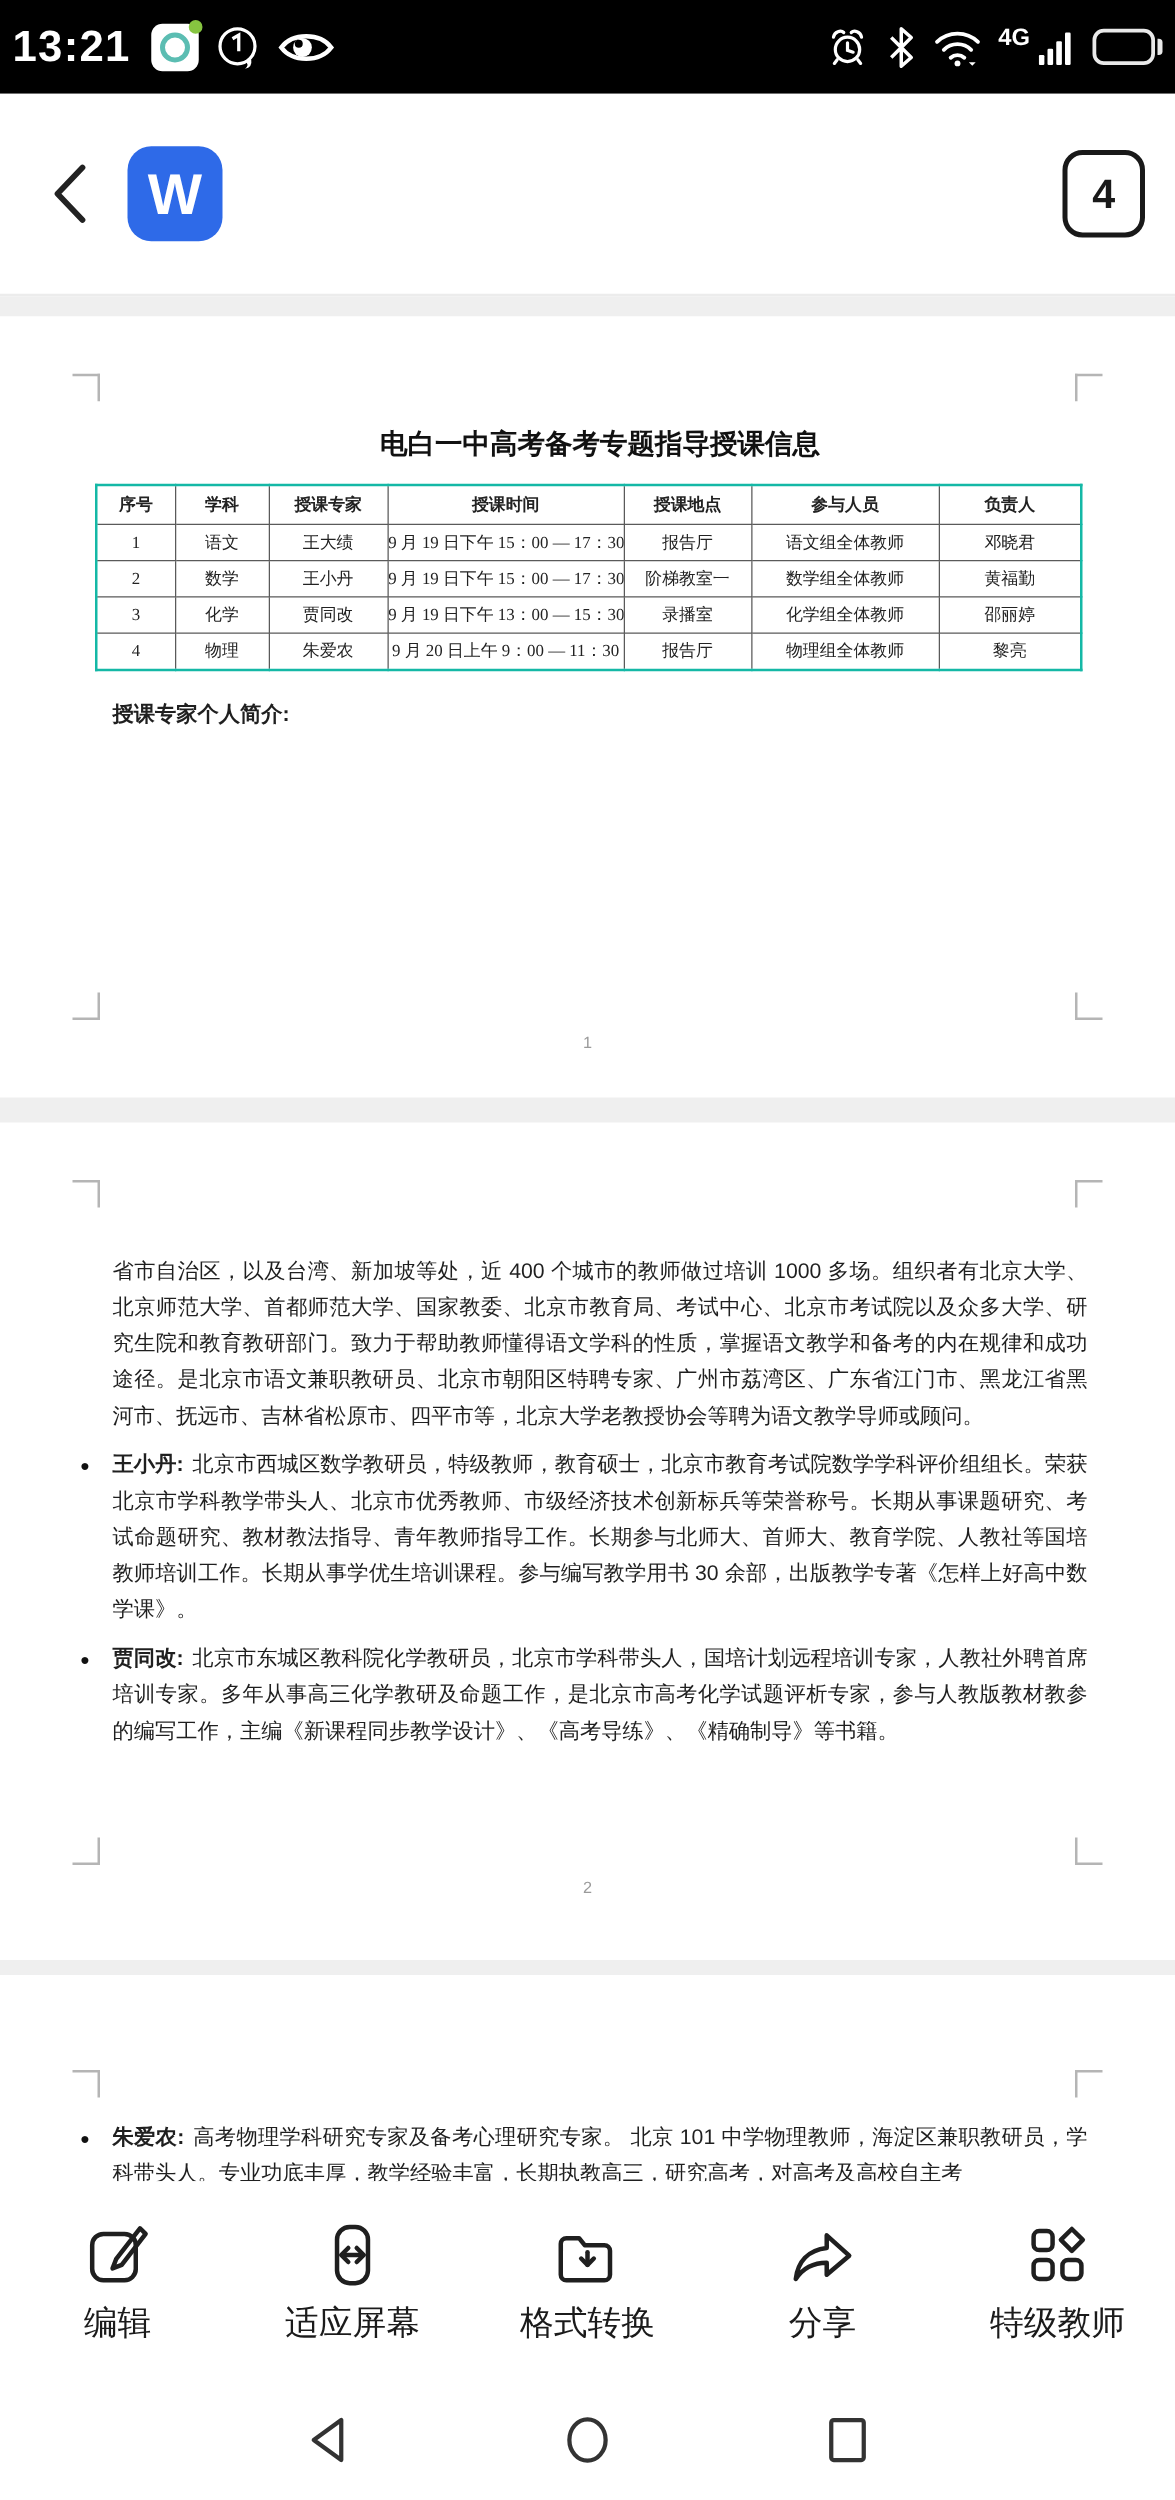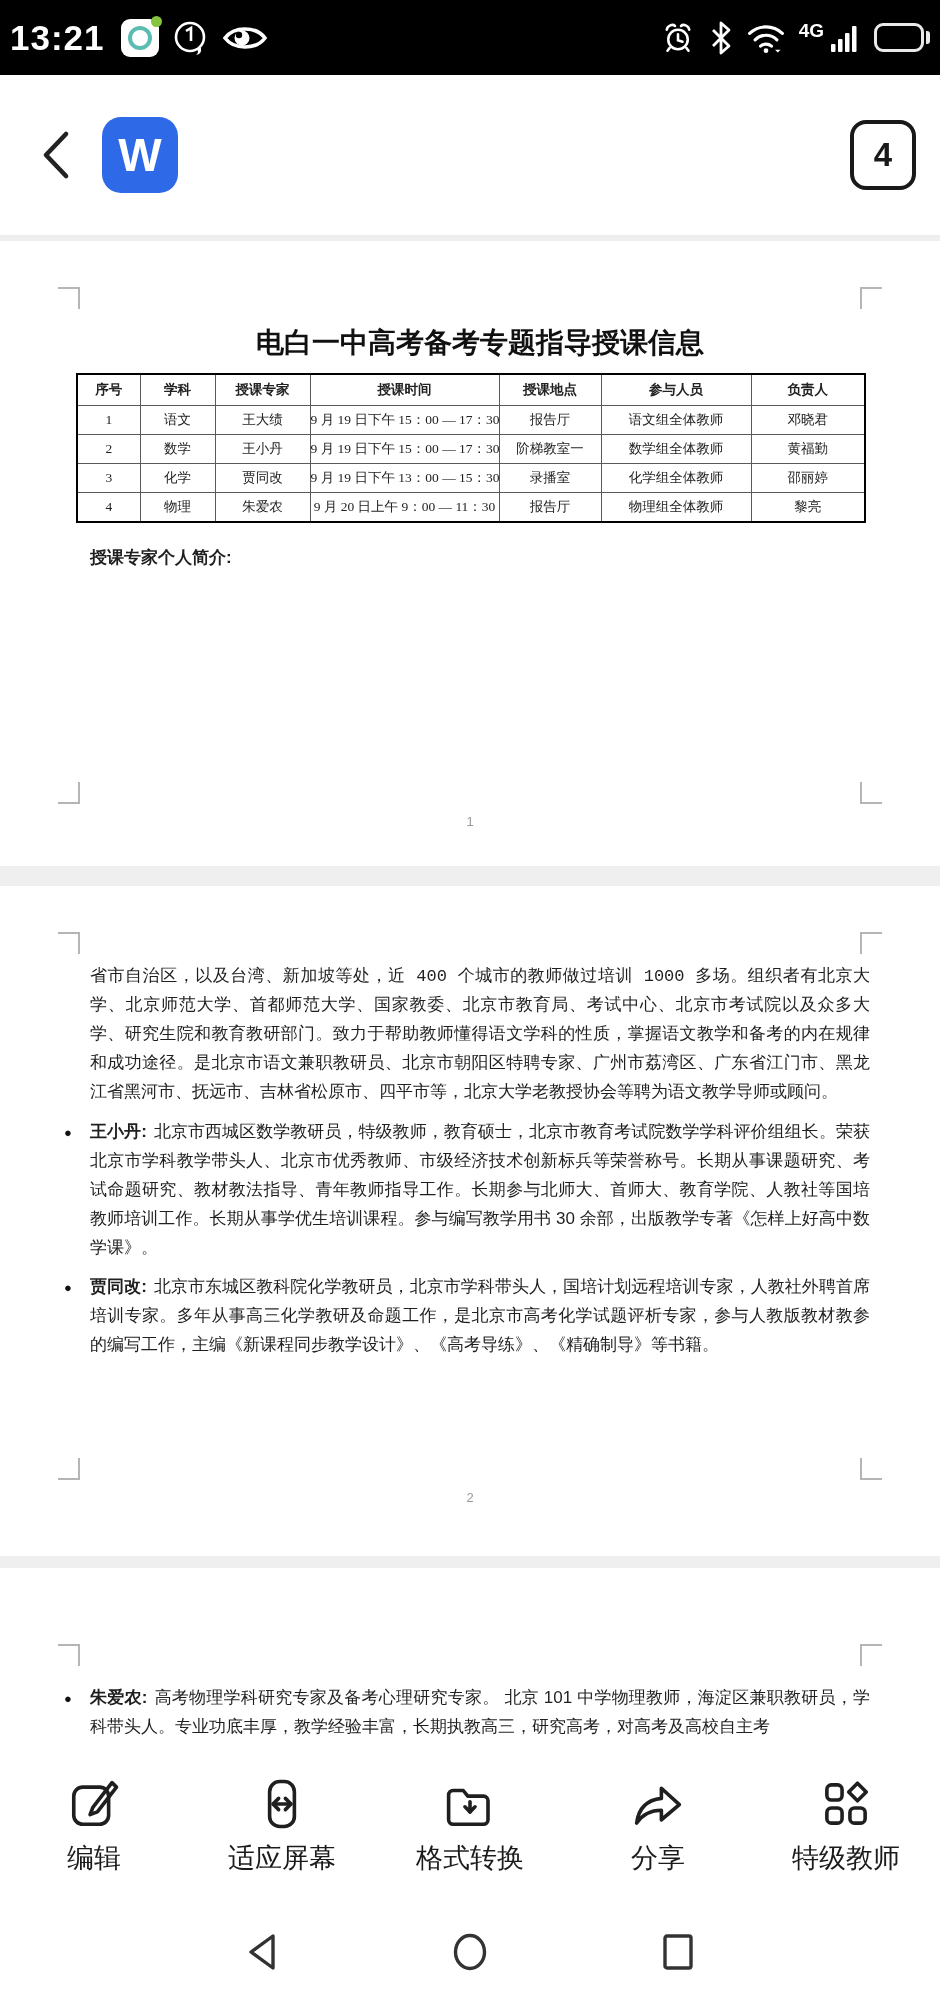--- a/index.html
+++ b/index.html
@@ -41,34 +41,34 @@
         color:#1f1f1f;font-size:17px;line-height:29px;text-align:justify;}
   .page1{height:625px;margin-bottom:20px;}
   .page2{height:670px;margin-bottom:12px;}
   .page3{height:181px;}
   .mk{position:absolute;width:20px;height:20px;border:0 solid #b5b5b5;}
   .mk.tl{left:58px;border-top-width:2px;border-right-width:2px;}
   .mk.tr{right:58px;border-top-width:2px;border-left-width:2px;}
   .mk.bl{left:58px;border-bottom-width:2px;border-right-width:2px;}
   .mk.br{right:58px;border-bottom-width:2px;border-left-width:2px;}
   .p1t{top:46px;} .p1b{bottom:62px;} .p2t{top:46px;} .p2b{bottom:76px;} .p3t{top:76px;}
-  .doc-title{margin:4px;padding-top:86px;text-align:center;font-size:28px;font-weight:700;color:#111;line-height:32px;}
+  .doc-title{margin:16px;padding-top:86px;text-align:center;font-size:22px;font-weight:700;color:#111;line-height:32px;}
   .intro{margin:16px 0 0 0;text-indent:2em;}
   .doc-table{border-collapse:collapse;margin:14px 0 0 -14px;width:788px;table-layout:fixed;
              font-family:"Liberation Serif","DejaVu Serif",serif;font-size:13.5px;line-height:1;
-             border:2px solid #000000;}
+             border:2px solid #14b8a6;}
   .doc-table th,.doc-table td{border:1px solid #5a5a5a;text-align:center;padding:0;white-space:nowrap;
              overflow:hidden;color:#222;}
   .doc-table th{height:30px;font-weight:700;}
   .doc-table td{height:28px;font-weight:400;}
   .bios-heading{margin:20px 0 0 0;font-weight:700;}
   .expert{position:relative;margin-top:9px;}
   .expert::before{content:"\25CF";position:absolute;left:-26px;top:1px;font-size:13px;color:#111;}
   .expert-name{font-weight:700;margin-right:7px;}
-  .cont{margin:0;padding-top:76px;font-family:Liberation Mono, monospace;}
+  .cont{margin:0;padding-top:104px;}
   .page2 .expert{margin-top:10px;}
   .page3-pad{padding-top:106px;}
   .pagenum{position:absolute;left:0;right:0;text-align:center;font-size:13px;color:#9a9a9a;line-height:13px;}
   .pn1{bottom:38px;} .pn2{bottom:52px;}
 
   
   .toolbar{position:absolute;top:1745px;left:0;right:0;height:158px;background:#fff;
            display:flex;align-items:flex-start;padding-top:32px;box-sizing:border-box;}
   .tool{flex:1;display:flex;flex-direction:column;align-items:center;gap:14px;font-family:Liberation Serif, serif;}
   .tool-label{font-size:27px;color:#1b1b1b;line-height:1;}

